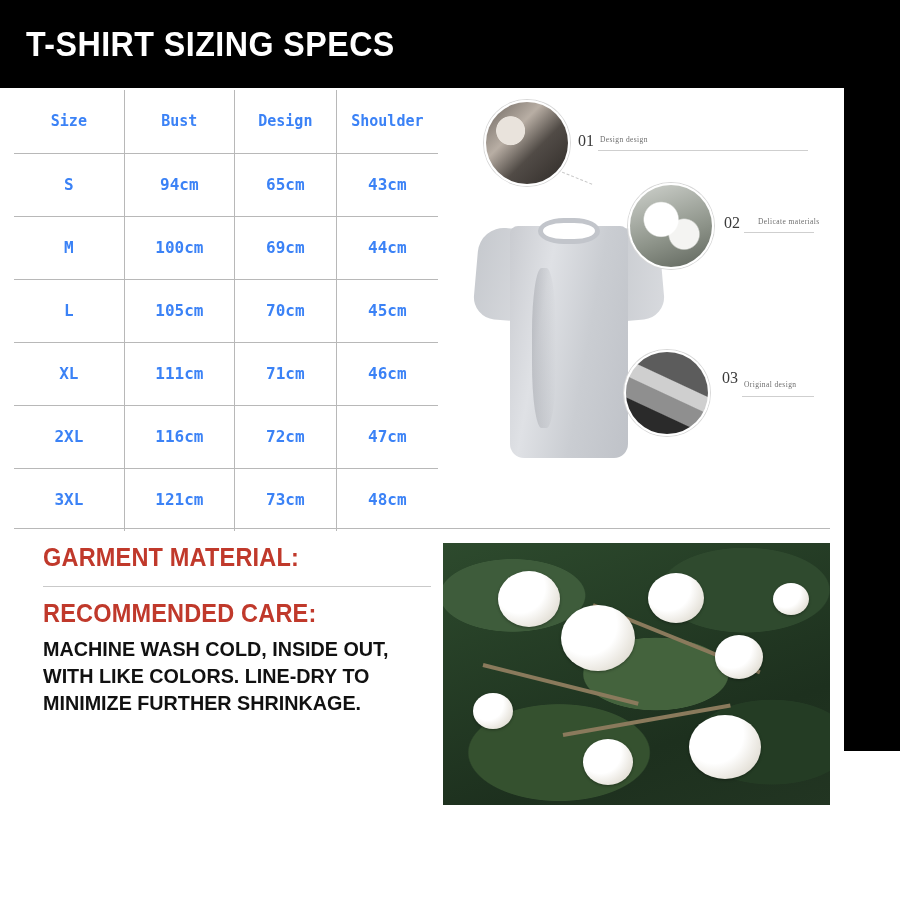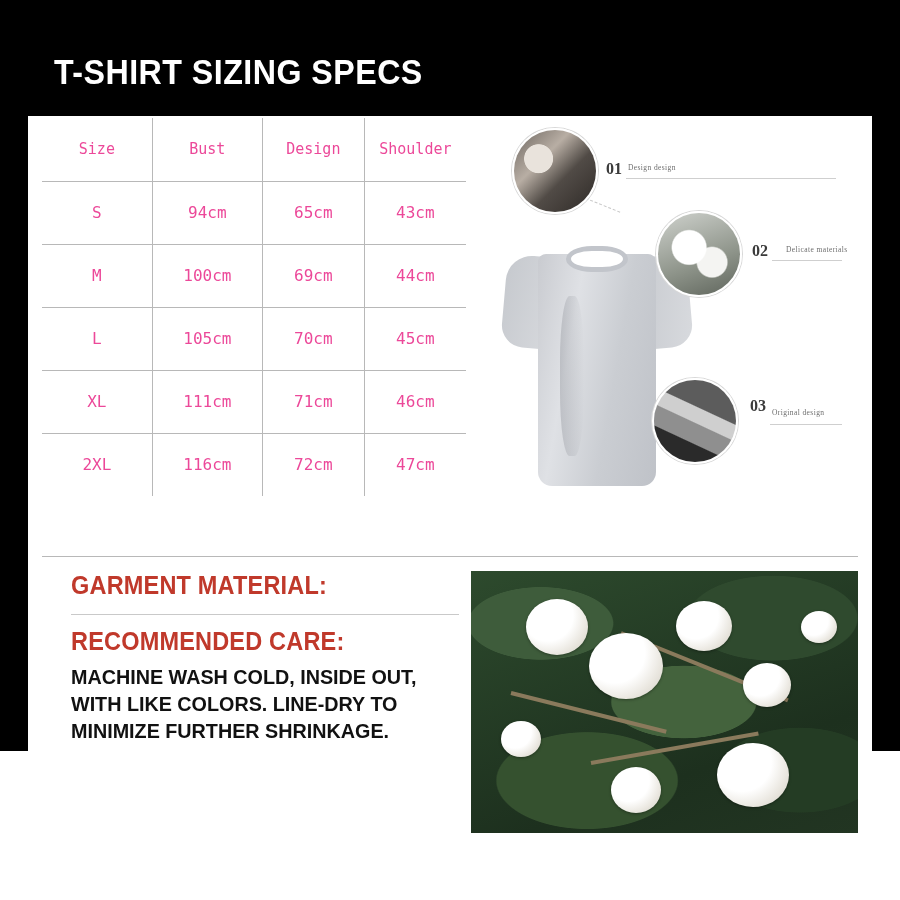--- a/index.html
+++ b/index.html
@@ -5,21 +5,20 @@
   * { box-sizing: border-box; margin: 0; padding: 0; }
   html, body {
     width: 900px; height: 900px;
     background: #ffffff;
     font-family: "Liberation Sans", sans-serif;
   }
   #page {
     position: relative;
     width: 900px; height: 751px;
     background: #000000;
-    padding: 28px;
   }
   #card {
     position: relative;
     width: 844px; height: 844px;
     background: #ffffff;
     overflow: hidden;
   }
 
   
   #header {
@@ -53,22 +52,22 @@
     padding-top: 2px;
   }
   table {
     width: 100%;
     border-collapse: collapse;
     font-family: "DejaVu Sans Mono", monospace;
   }
   table th, table td {
     text-align: center;
     font-size: 16px;
-    color: #ec4899;
-    font-weight: normal;
+    color: #3b82f6;
+    font-weight: bold;
     height: 63px;
     border-bottom: 1px solid #b8b8b8;
     border-right: 1px solid #b8b8b8;
   }
   table th { font-size: 15px; }
   table tr td:last-child, table tr th:last-child { border-right: none; }
   table tr:last-child td { border-bottom: none; }
   table col.c1 { width: 26%; }
   table col.c2 { width: 26%; }
   table col.c3 { width: 24%; }
@@ -139,21 +138,21 @@
       linear-gradient(160deg,#cfd2cd,#8d9389 60%,#5f655c 100%); }
   #co3 { left: 186px; top: 262px; }
   #co3 .ph { background:
       linear-gradient(25deg,#2a2a2a 0 30%, #8f8f8f 31% 48%, #cfcfcf 49% 62%, #5c5c5c 63% 100%); }
 
   .callnum {
     position: absolute;
     font-family: "Liberation Serif", serif;
     font-size: 16px;
     color: #3a3a3a;
-    font-weight: bold;
+    font-weight: normal;
   }
   .calllabel {
     position: absolute;
     font-family: "Liberation Serif", serif;
     font-size: 7.5px;
     color: #6d6d6d;
     letter-spacing: .4px;
   }
   #n1 { left: 140px; top: 44px; }
   #l1 { left: 162px; top: 47px; }
@@ -303,20 +302,26 @@
               <td>XL</td>
               <td>111cm</td>
               <td>71cm</td>
               <td>46cm</td>
             </tr>
             <tr>
               <td>2XL</td>
               <td>116cm</td>
               <td>72cm</td>
               <td>47cm</td>
+            </tr>
+            <tr>
+              <td>3XL</td>
+              <td>121cm</td>
+              <td>73cm</td>
+              <td>48cm</td>
             </tr>
           </tbody>
         </table>
       </div>
 
       <div id="graphic">
         <div class="leader" id="ld1"></div>
         <div class="leader" id="ld2"></div>
         <div class="leader" id="ld3"></div>
         <div class="dashline" id="dl1"></div>

